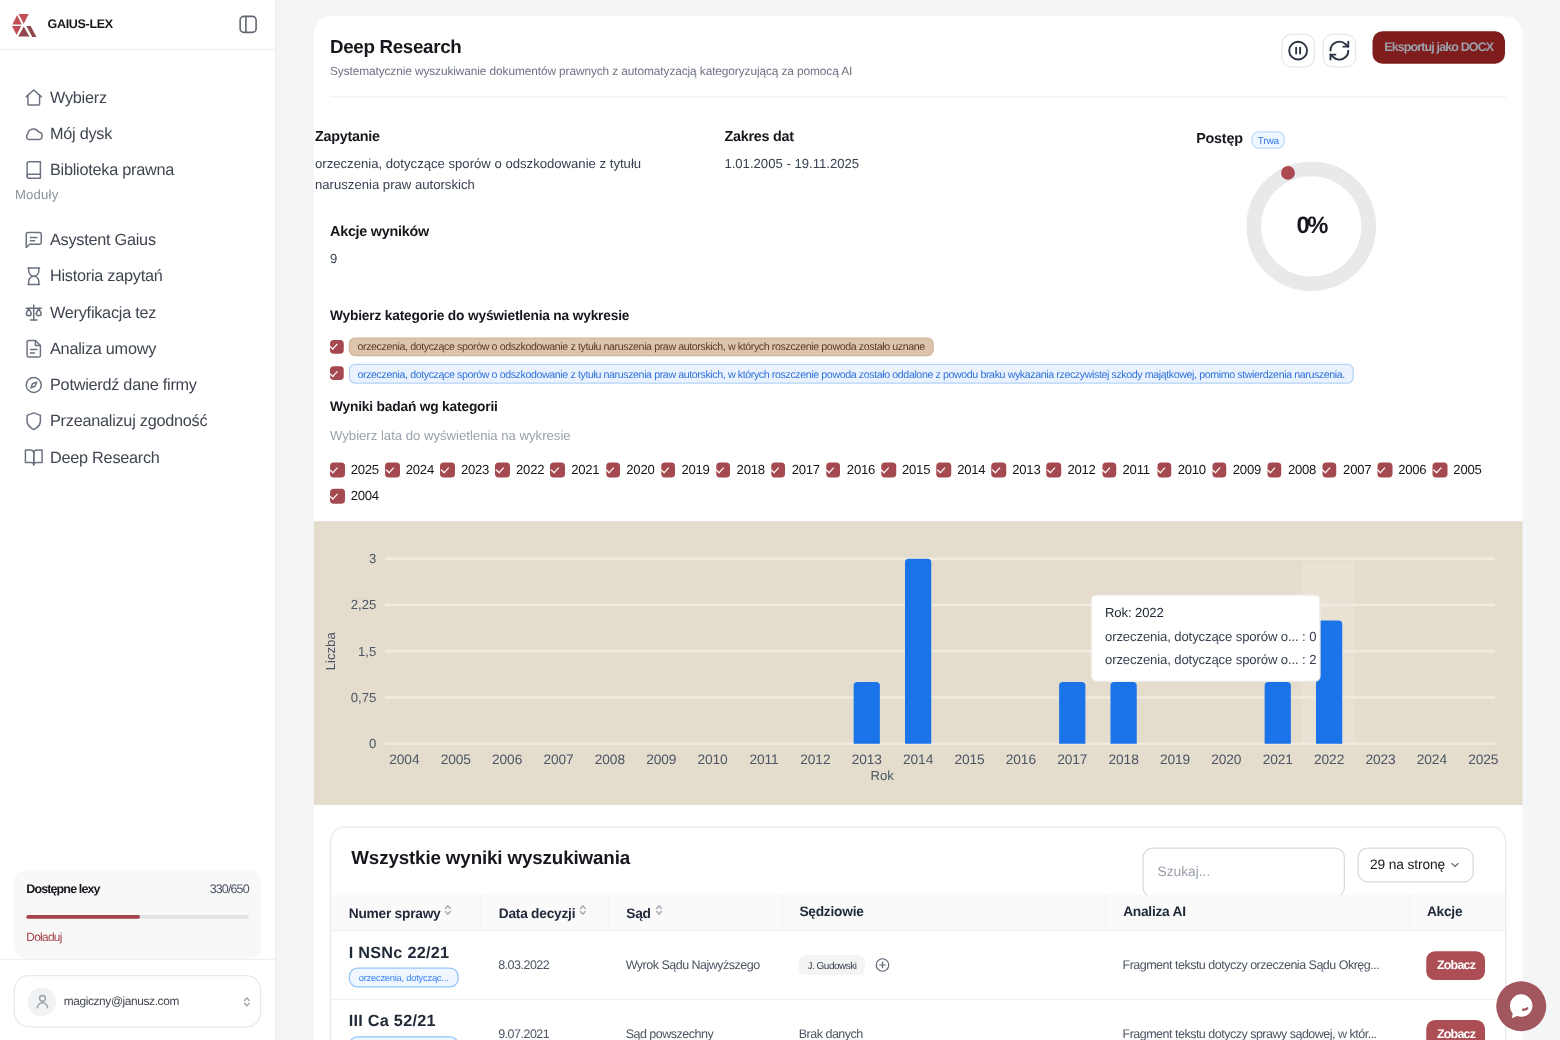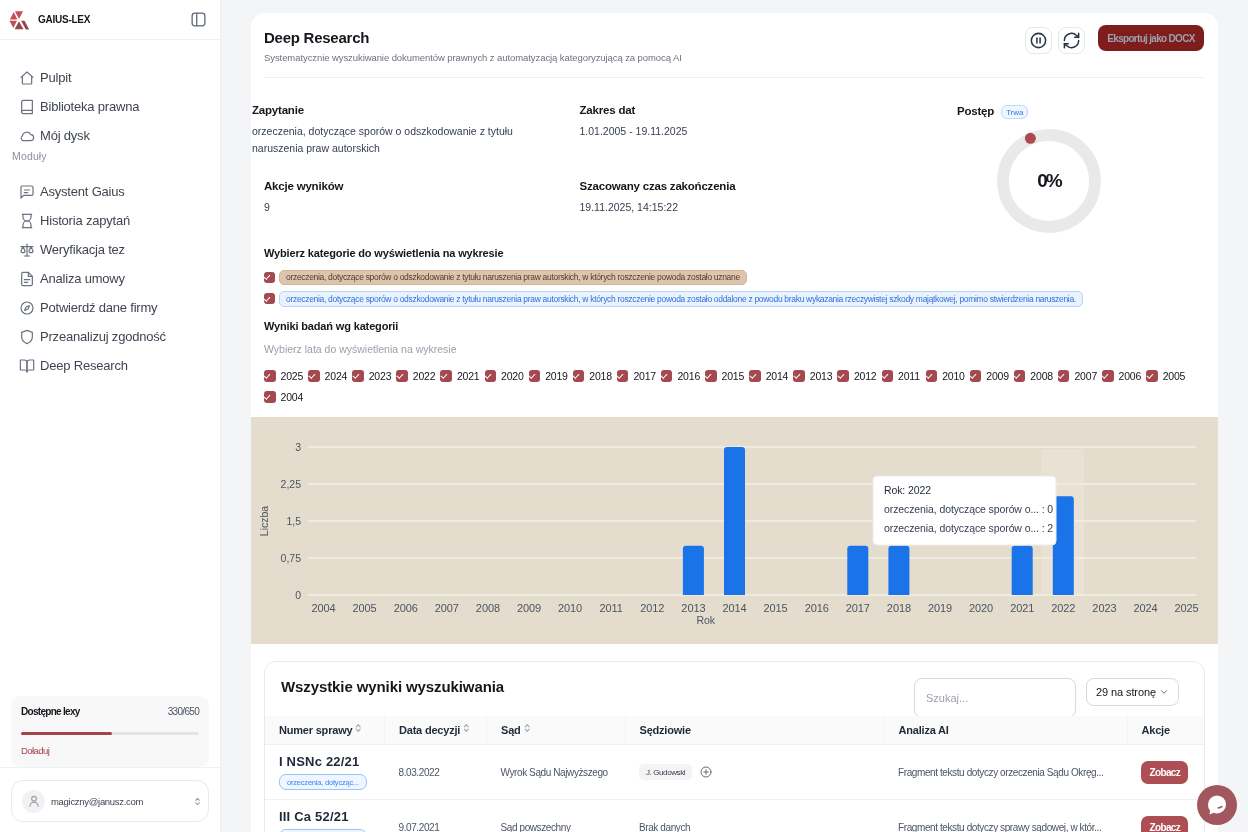--- a/index.html
+++ b/index.html
@@ -85,34 +85,34 @@
         <rect x="3" y="3" width="18" height="18" rx="4"></rect>
         <line x1="9.5" y1="3" x2="9.5" y2="21"></line>
       </svg>
   </div>
   <div class="nav">
     <div class="nav-item">
         <svg width="16" height="16" viewBox="0 0 24 24" fill="none" stroke="#6b7280" stroke-width="1.8" stroke-linecap="round" stroke-linejoin="round">
           <path d="M3 11 12 3l9 8"></path>
           <path d="M5 9.5V20a1 1 0 0 0 1 1h12a1 1 0 0 0 1-1V9.5"></path>
         </svg>
-        <span>Pulpit</span>
+        <span>Wybierz</span>
+      </div>
+    <div class="nav-item">
+        <svg width="16" height="16" viewBox="0 0 24 24" fill="none" stroke="#6b7280" stroke-width="1.8" stroke-linecap="round" stroke-linejoin="round">
+          <path d="M17.5 19a4.5 4.5 0 0 0 .42-8.98 7 7 0 0 0-13.1 2.14A4 4 0 0 0 6 19z"></path>
+        </svg>
+        <span>Mój dysk</span>
       </div>
     <div class="nav-item">
         <svg width="16" height="16" viewBox="0 0 24 24" fill="none" stroke="#6b7280" stroke-width="1.8" stroke-linecap="round" stroke-linejoin="round">
           <path d="M4 19.5A2.5 2.5 0 0 1 6.5 17H20V2H6.5A2.5 2.5 0 0 0 4 4.5z"></path>
           <path d="M4 19.5A2.5 2.5 0 0 0 6.5 22H20v-5"></path>
         </svg>
         <span>Biblioteka prawna</span>
-      </div>
-    <div class="nav-item">
-        <svg width="16" height="16" viewBox="0 0 24 24" fill="none" stroke="#6b7280" stroke-width="1.8" stroke-linecap="round" stroke-linejoin="round">
-          <path d="M17.5 19a4.5 4.5 0 0 0 .42-8.98 7 7 0 0 0-13.1 2.14A4 4 0 0 0 6 19z"></path>
-        </svg>
-        <span>Mój dysk</span>
       </div>
     <div class="nav-label">Moduły</div>
     <div class="nav-item">
         <svg width="16" height="16" viewBox="0 0 24 24" fill="none" stroke="#6b7280" stroke-width="1.8" stroke-linecap="round" stroke-linejoin="round">
           <path d="M21 15a2 2 0 0 1-2 2H7l-4 4V5a2 2 0 0 1 2-2h14a2 2 0 0 1 2 2z"></path>
           <line x1="8" y1="9" x2="16" y2="9"></line>
           <line x1="8" y1="13" x2="13" y2="13"></line>
         </svg>
         <span>Asystent Gaius</span>
       </div>
@@ -222,24 +222,20 @@
     <div class="i-label">Zakres dat</div>
     <div class="i-val">1.01.2005 - 19.11.2025</div>
   </div>
   <div class="abs" style="left:658px; top:90px; display:flex; align-items:center; gap:7px;margin-left:48px;">
     <span class="i-label">Postęp</span>
       <span class="trwa">Trwa</span>
   </div>
   <div class="abs" style="left:13px; top:167px;">
     <div class="i-label">Akcje wyników</div>
     <div class="i-val">9</div>
-  </div>
-  <div class="abs" style="left:328.5px; top:167px;">
-    <div class="i-label">Szacowany czas zakończenia</div>
-    <div class="i-val">19.11.2025, 14:15:22</div>
   </div>
   <div class="abs" style="left:746px; top:116px; width:104px; height:104px;">
     <svg width="104" height="104" viewBox="0 0 104 104">
       <circle cx="52" cy="52" r="46" fill="none" stroke="#e8e9eb" stroke-width="11.8"></circle>
       <circle cx="33.4" cy="9.3" r="5.5" fill="#ab4a50"></circle>
     </svg>
     <div class="ring-pct">0%</div>
   </div>
 
   <div class="abs sec-title" style="left:13px; top:233.5px;">Wybierz kategorie do wyświetlenia na wykresie</div>

